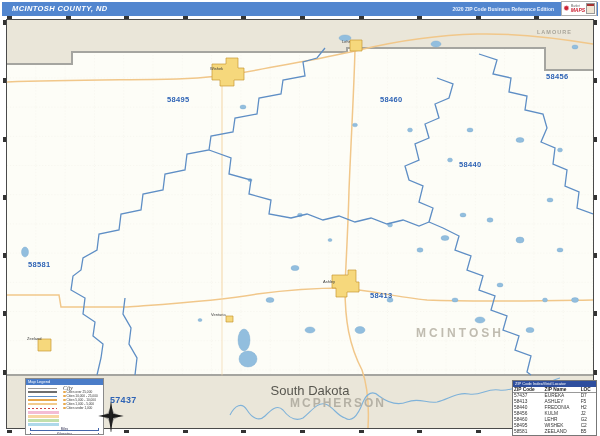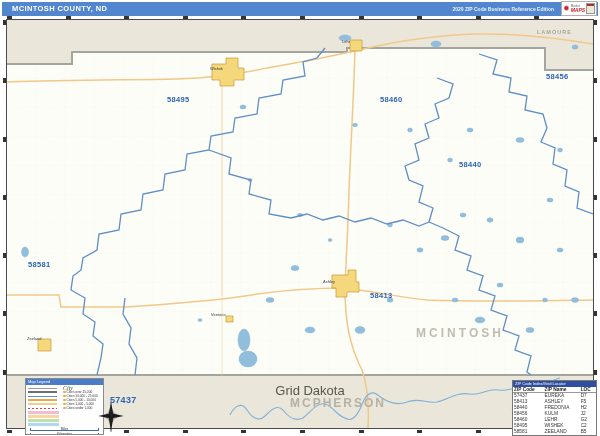--- a/index.html
+++ b/index.html
@@ -2,21 +2,21 @@
 <html><head>
 <meta charset="utf-8">
 <style>
   * { margin:0; padding:0; box-sizing:border-box; }
   body { font-family:"Liberation Sans", sans-serif; background:#fff; }
   .sheet { position:relative; width:600px; height:436px; background:#fff; overflow:hidden; }
 
   
   .topbar { position:absolute; left:2px; top:2px; width:596px; height:14px; background:#5286cf; }
   .topbar-title { position:absolute; left:10px; top:0; height:14px; line-height:14px;
-    color:#fff; font-size:7.5px; font-weight:bold; letter-spacing:.4px; }
+    color:#fff; font-size:7.5px; font-weight:bold; letter-spacing:.4px;font-style:italic; }
   .topbar-edition { position:absolute; right:44px; top:0; height:14px; line-height:14px;
     color:#eaf1fd; font-size:5px; font-weight:bold; }
   .logo { position:absolute; left:561px; top:1px; width:36px; height:15px; background:#fff;
     border:1px solid #b0b0b0; display:flex; align-items:center; gap:1px; padding:0 1px; }
   .logo-star { color:#cc2233; font-size:8px; line-height:8px; }
   .logo-text { line-height:1; }
   .logo-text .t { font-size:3px; color:#666; }
   .logo-text .b { font-size:5px; font-weight:bold; font-style:italic; color:#cc2233; }
   .logo-card { width:10px; height:11px; background:linear-gradient(#a63333 0 2.5px,#f0e6d4 2.5px);
     border:0.5px solid #999; }
@@ -189,21 +189,21 @@
       <path d="M343,20 H355 V31 H343 Z"></path>
       <path d="M325,255 L341,255 L341,250 L349,250 L349,262 L352,262 L352,272 L340,272 L340,277 L329,277 L329,268 L325,268 Z"></path>
       <path d="M31,319 H44 V331 H31 Z"></path>
       <path d="M219,296 H226 V302 H219 Z"></path>
     </g>
   </svg>
 
   <div class="lbl lbl-lamoure">LAMOURE</div>
   <div class="lbl county-lbl lbl-mcintosh">MCINTOSH</div>
   <div class="lbl county-lbl lbl-mcpherson">MCPHERSON</div>
-  <div class="lbl lbl-state">Grid Dakota</div>
+  <div class="lbl lbl-state">South Dakota</div>
 
   <div class="lbl ziplabel z0">58495</div>
   <div class="lbl ziplabel z1">58460</div>
   <div class="lbl ziplabel z2">58456</div>
   <div class="lbl ziplabel z3">58440</div>
   <div class="lbl ziplabel z4">58581</div>
   <div class="lbl ziplabel z5">58413</div>
   <div class="lbl ziplabel z6">57437</div>
 
   <div class="lbl citylabel c0">Wishek</div>

